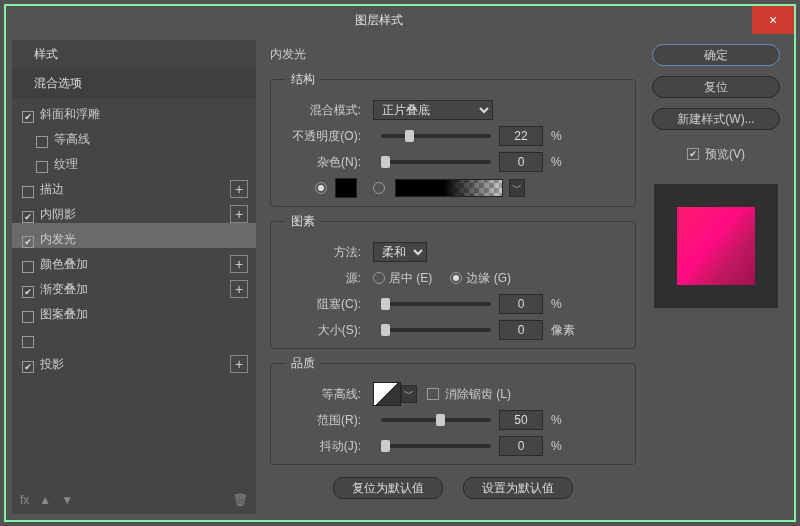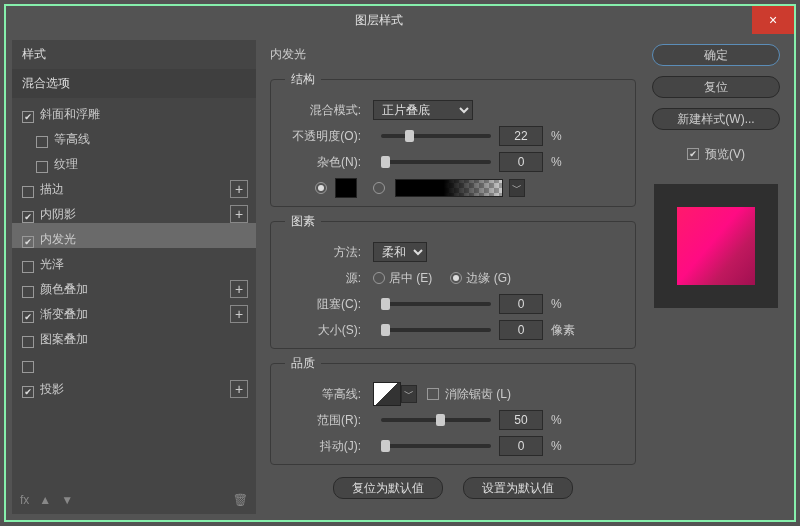--- a/index.html
+++ b/index.html
@@ -3,21 +3,21 @@
 <meta charset="utf-8">
 <style>
 *{box-sizing:border-box;margin:0;padding:0;font-family:"Microsoft YaHei",sans-serif;font-size:12px;color:#ccc}
 body{background:#535353;padding:4px;width:800px;height:526px}
 .wrap{background:#f9a8d4;border:2px solid #86efac;height:518px;display:flex;flex-direction:column}
 .titlebar{height:28px;background:#535353;display:flex;align-items:center;position:relative}
 .title{flex:1;text-align:center;color:#e0e0e0}
 .close{width:42px;height:28px;background:#cc3b2e;display:flex;align-items:center;justify-content:center;color:#fff;font-size:14px}
 .body{flex:1;display:flex;background:#535353;padding:6px}
 .sidebar{width:244px;background:#454545;display:flex;flex-direction:column}
-.sb-hdr{padding:6px 10px;color:#ddd}
+.sb-hdr{padding:6px 22px;color:#ddd}
 .sb-items{flex:1}
 .sb-item{display:flex;align-items:flex-end;height:25px;padding:0 8px 0 10px}
 .sb-item.sel{background:#6a6a6a}
 .cb{width:12px;height:12px;border:1px solid #999;margin-right:6px;display:inline-flex;align-items:center;justify-content:center;font-size:9px;color:#ddd}
 .cb.chk::after{content:"✔"}
 .sb-item .lbl{flex:1}
 .plus{width:18px;height:18px;border:1px solid #888;display:flex;align-items:center;justify-content:center;font-size:14px;color:#ccc;line-height:1}
 .sb-foot{height:28px;display:flex;align-items:center;padding:0 8px;gap:10px}
 .sb-foot .sp{flex:1}
 .ic{color:#888;font-size:12px}
@@ -80,24 +80,20 @@
             <span class="cb chk" style="margin-left:0px"></span>
             <span class="lbl">内阴影</span>
             <span class="plus">+</span>
           </div>
           <div class="sb-item sel">
             <span class="cb chk" style="margin-left:0px"></span>
             <span class="lbl">内发光</span>
           </div>
           <div class="sb-item">
             <span class="cb" style="margin-left:0px"></span>
-            <span class="lbl">光泽</span>
-          </div>
-          <div class="sb-item">
-            <span class="cb" style="margin-left:0px"></span>
             <span class="lbl">颜色叠加</span>
             <span class="plus">+</span>
           </div>
           <div class="sb-item">
             <span class="cb chk" style="margin-left:0px"></span>
             <span class="lbl">渐变叠加</span>
             <span class="plus">+</span>
           </div>
           <div class="sb-item">
             <span class="cb" style="margin-left:0px"></span>
@@ -121,21 +117,21 @@
       </div>
     </div>
 
     <div class="main">
       <div class="panel-title">内发光</div>
 
       <fieldset>
         <legend>结构</legend>
         <div class="row">
           <span class="rlabel">混合模式:</span>
-          <select style="width:100px"><option>正片叠底</option></select>
+          <select style="width:120px"><option>正片叠底</option></select>
         </div>
         <div class="row">
           <span class="rlabel">不透明度(O):</span>
           <div class="slider">
               <div class="thumb" style="left:22%"></div>
             </div>
           <input type="text" value="22" style="">
           <span class="unit">%</span>
         </div>
         <div class="row">

